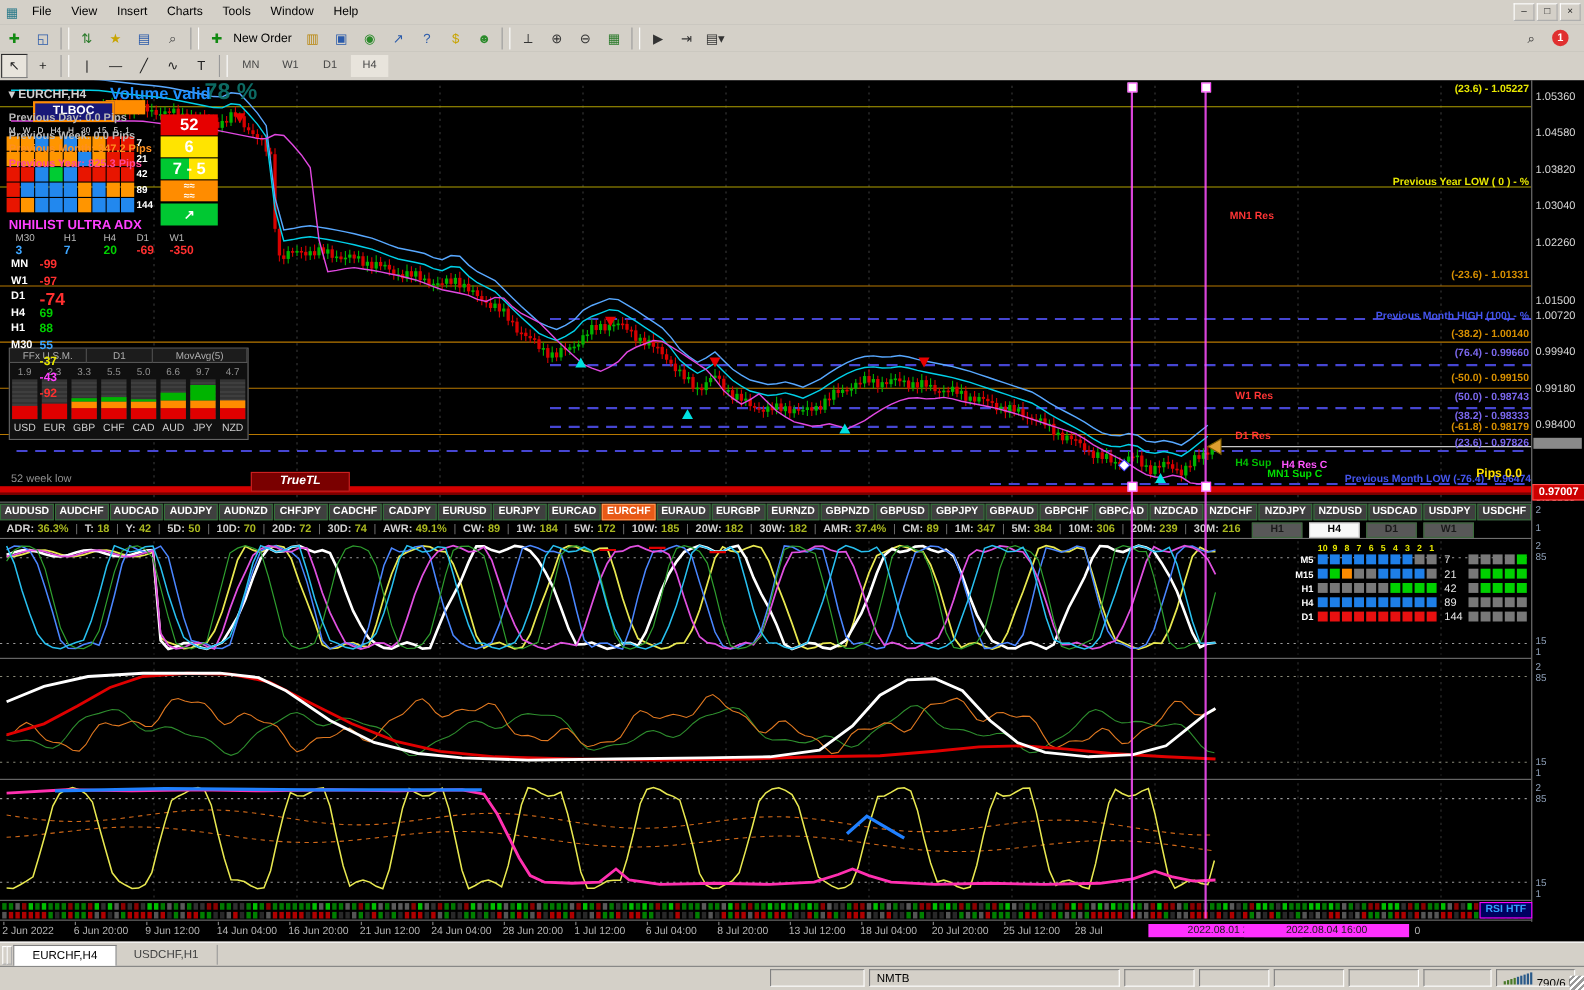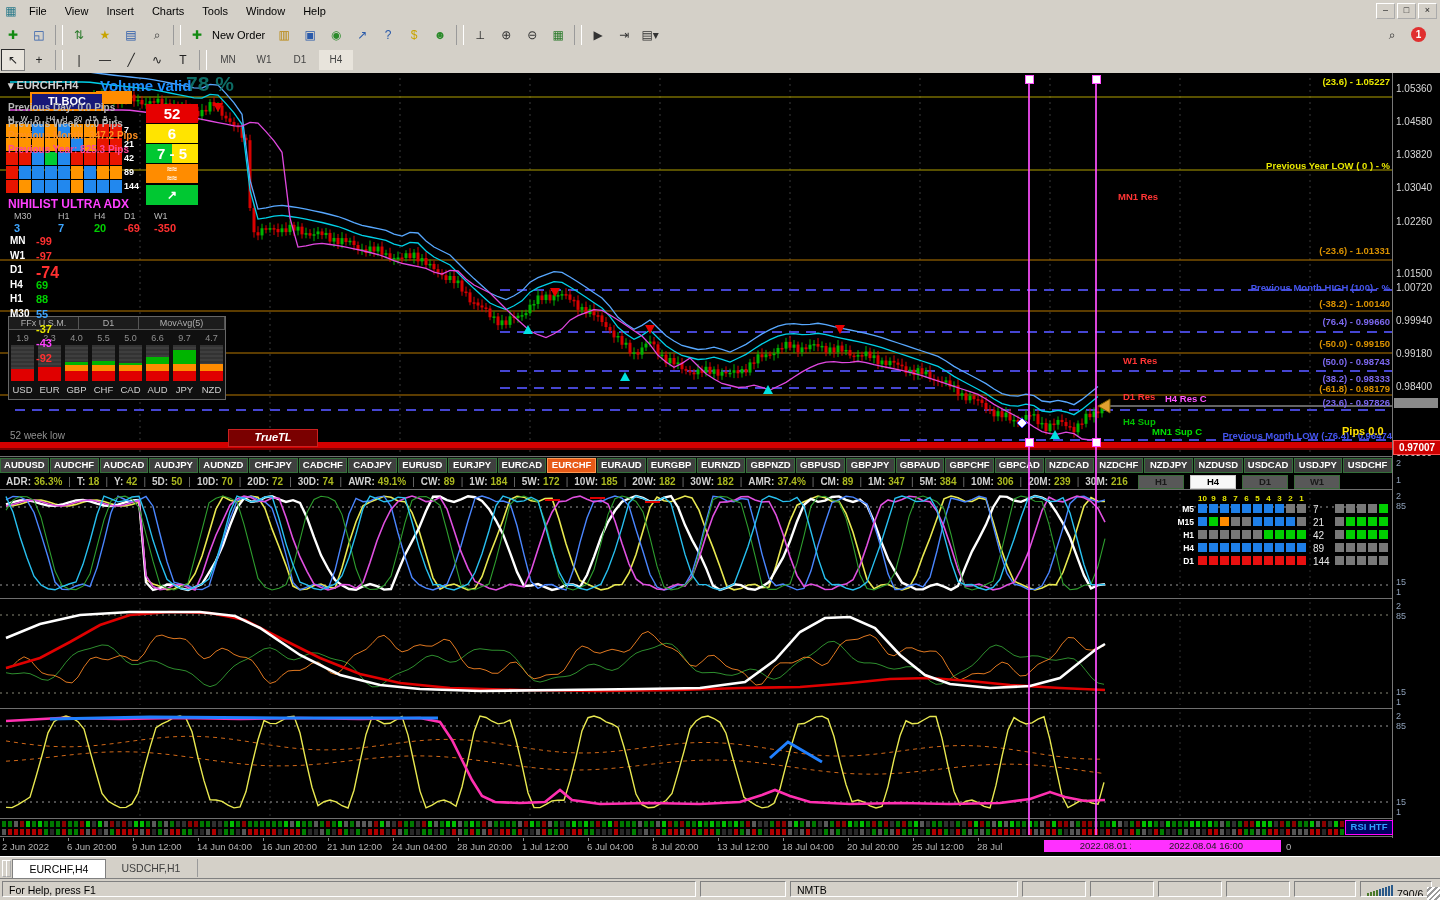--- a/index.html
+++ b/index.html
@@ -1561,53 +1561,52 @@
     <div class="ann" style="color: rgb(68, 85, 238); top: 282px; right: 50px;">Previous Month HIGH  (100) -  %</div>
     <div class="ann" style="color: rgb(216, 144, 0); top: 298px; right: 50px;">(-38.2)  -  1.00140</div>
     <div class="ann" style="color: rgb(123, 104, 238); top: 316px; right: 50px;">(76.4)  -  0.99660</div>
     <div class="ann" style="color: rgb(216, 144, 0); top: 338px; right: 50px;">(-50.0)  -  0.99150</div>
     <div class="ann" style="color: rgb(123, 104, 238); top: 356px; right: 50px;">(50.0)  -  0.98743</div>
     <div class="ann" style="color: rgb(255, 53, 53); top: 355px; left: 1123px;">W1 Res</div>
     <div class="ann" style="color: rgb(123, 104, 238); top: 373px; right: 50px;">(38.2)  -  0.98333</div>
     <div class="ann" style="color: rgb(216, 144, 0); top: 383px; right: 50px;">(-61.8)  -  0.98179</div>
     <div class="ann" style="color: rgb(255, 53, 53); top: 391px; left: 1123px;">D1 Res</div>
     <div class="ann" style="color: rgb(123, 104, 238); top: 397px; right: 50px;">(23.6)  -  0.97826</div>
-    <div class="ann" style="color: rgb(255, 85, 255); top: 393px; left: 1165px;">H4 Res C</div>
+    <div class="ann" style="color: rgb(255, 85, 255); top: 417px; left: 1165px;">H4 Res C</div>
     <div class="ann" style="color: rgb(0, 192, 0); top: 416px; left: 1123px;">H4 Sup</div>
     <div class="ann" style="color: rgb(0, 224, 0); top: 426px; left: 1152px;">MN1 Sup C</div>
     <div class="ann" style="color: rgb(68, 85, 238); top: 430px; right: 48px;">Previous Month LOW  (-76.4) -  0.96474</div>
     <div class="ann" style="color: rgb(255, 224, 0); top: 425px; left: 1342px; font-size: 11px; z-index: 13;">Pips 0.0</div>
   </div>
 
 <div id="tabs-row">
     <div class="splitter" style="left: 2px;"></div>
     <div class="splitter" style="left: 6px;"></div>
     <div class="btab active" style="left: 12px; width: 92px;">EURCHF,H4</div>
     <div class="btab inactive" style="left: 105px; width: 92px;">USDCHF,H1</div>
   </div>
 <div id="statusbar">
-    <div class="scell" style="left: 2px; width: 694px;">For Help, press F1</div>
     <div class="scell" style="left: 700px; width: 86px;"></div>
     <div class="scell" style="left: 790px; width: 228px;">NMTB</div>
     <div class="scell" style="left: 1022px; width: 64px;"></div>
     <div class="scell" style="left: 1090px; width: 64px;"></div>
     <div class="scell" style="left: 1158px; width: 64px;"></div>
     <div class="scell" style="left: 1226px; width: 64px;"></div>
     <div class="scell" style="left: 1294px; width: 62px;"></div>
     <div class="scell" style="left: 1360px; width: 72px;"><span style="display: inline-block; vertical-align: bottom; margin: 2px 3px 2px 0px;"><span style="display: inline-block; width: 2px; margin-right: 1px; height: 3px; background: rgb(74, 122, 42);"></span><span style="display: inline-block; width: 2px; margin-right: 1px; height: 4px; background: rgb(74, 122, 42);"></span><span style="display: inline-block; width: 2px; margin-right: 1px; height: 5px; background: rgb(74, 122, 42);"></span><span style="display: inline-block; width: 2px; margin-right: 1px; height: 6px; background: rgb(74, 122, 42);"></span><span style="display: inline-block; width: 2px; margin-right: 1px; height: 7px; background: rgb(42, 90, 138);"></span><span style="display: inline-block; width: 2px; margin-right: 1px; height: 8px; background: rgb(42, 90, 138);"></span><span style="display: inline-block; width: 2px; margin-right: 1px; height: 9px; background: rgb(42, 90, 138);"></span><span style="display: inline-block; width: 2px; margin-right: 1px; height: 10px; background: rgb(42, 90, 138);"></span><span style="display: inline-block; width: 2px; margin-right: 1px; height: 11px; background: rgb(42, 90, 138);"></span></span><span>790/6 kb</span></div>
     <div id="grip"></div>
   </div>
 
 <div id="ffx">
     <div class="ffx-h" style="left: 0px; width: 70px;">FFx U.S.M.</div>
     <div class="ffx-h" style="left: 70px; width: 60px;">D1</div>
     <div class="ffx-h" style="left: 130px; width: 86px;">MovAvg(5)</div>
     <div class="ffx-v" style="left: 0px;">1.9</div>
     <div class="ffx-v" style="left: 27px;">2.3</div>
-    <div class="ffx-v" style="left: 54px;">4.0</div>
+    <div class="ffx-v" style="left: 54px;">3.3</div>
     <div class="ffx-v" style="left: 81px;">5.5</div>
     <div class="ffx-v" style="left: 108px;">5.0</div>
     <div class="ffx-v" style="left: 135px;">6.6</div>
     <div class="ffx-v" style="left: 162px;">9.7</div>
     <div class="ffx-v" style="left: 189px;">4.7</div>
     <div class="ffx-bar" style="left: 2px; top: 28px; height: 36px;"></div>
     <div style="position: absolute; left: 2px; width: 23px; height: 12px; top: 52px; background: rgb(224, 0, 0);"></div>
     <div class="ffx-c" style="left: 0px;">USD</div>
     <div class="ffx-bar" style="left: 29px; top: 28px; height: 36px;"></div>
     <div style="position: absolute; left: 29px; width: 23px; height: 14px; top: 50px; background: rgb(224, 0, 0);"></div>

